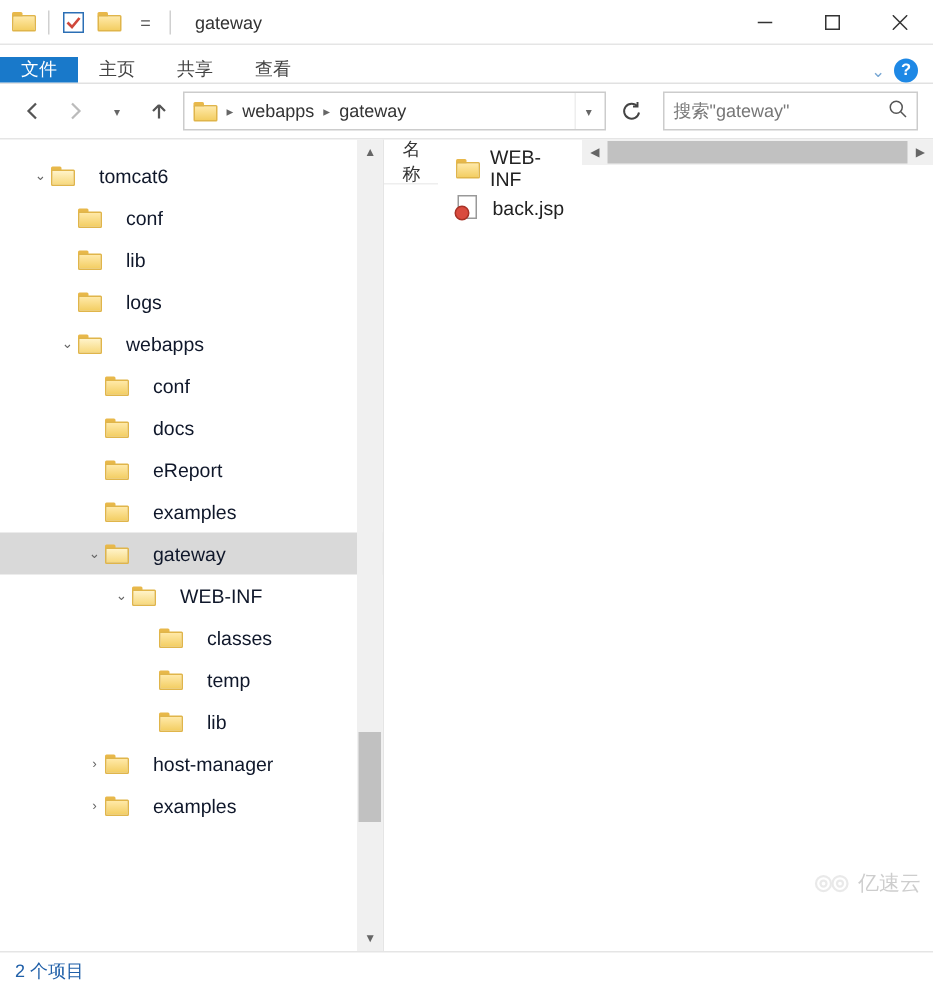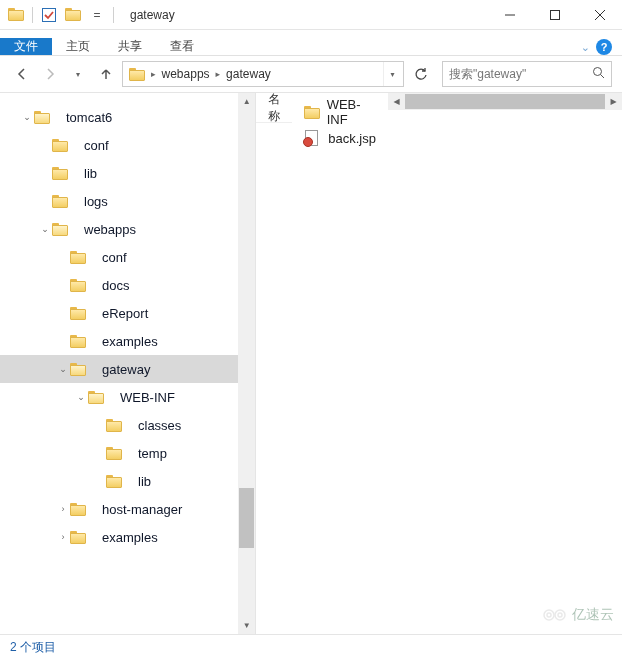--- a/index.html
+++ b/index.html
@@ -59,21 +59,21 @@
 .folder::before { content: ""; position: absolute; width: 7px; height: 3px; background: #e8b84a; top: 0; left: 0; border-radius: 1px 1px 0 0; }
 .folder::after { content: ""; position: absolute; width: 16px; height: 11px; background: linear-gradient(#ffe9a8, #f3ce63); top: 2px; left: 0; border-radius: 1px; border: 1px solid #e0b54a; box-sizing: border-box; }
 .folder.open::after { background: linear-gradient(#fff3c9, #f7d97e); }
 
 
 .jsp-icon { width: 16px; height: 16px; position: relative; }
 .jsp-icon::before { content: ""; position: absolute; width: 13px; height: 16px; background: #fff; border: 1px solid #999; left: 1px; box-sizing: border-box; }
 .jsp-icon::after { content: ""; position: absolute; width: 8px; height: 8px; background: #d94b3e; border-radius: 50%; bottom: -1px; left: -1px; border: 1px solid #a83226; }
 
 
-.wm { position: absolute; right: 8px; bottom: 10px; opacity: 0.35; color: #14532d; font-size: 14px; display: flex; align-items: center; gap: 4px; pointer-events: none; }
+.wm { position: absolute; right: 8px; bottom: 36px; opacity: 0.35; color: #737373; font-size: 14px; display: flex; align-items: center; gap: 4px; pointer-events: none; }
 .wm svg { opacity: 0.6; }
 </style>
 </head>
 <body>
 
 <div class="titlebar">
   <div class="qat">
     <span class="qat-icon">
         <span class="folder"></span>
       </span>

